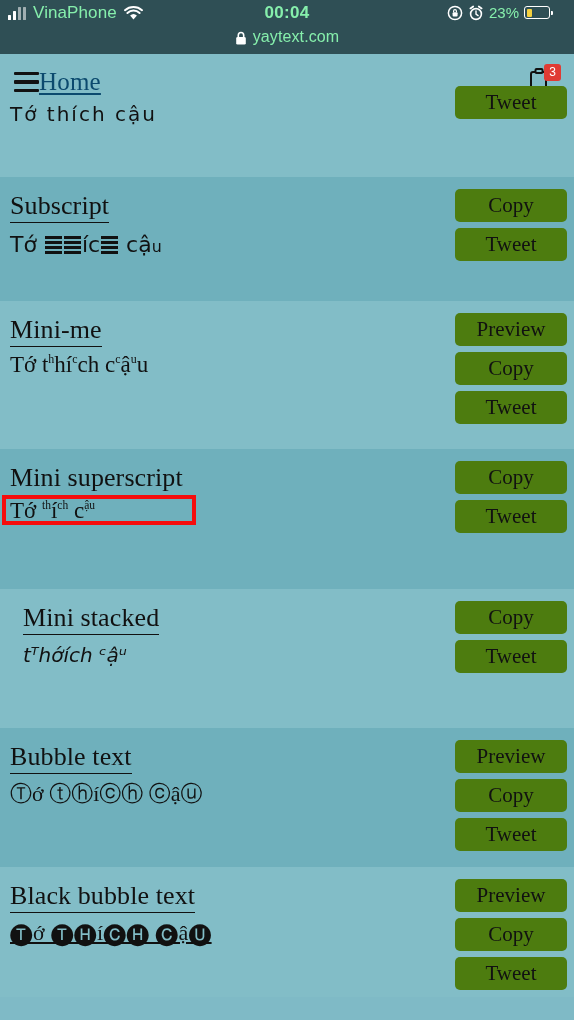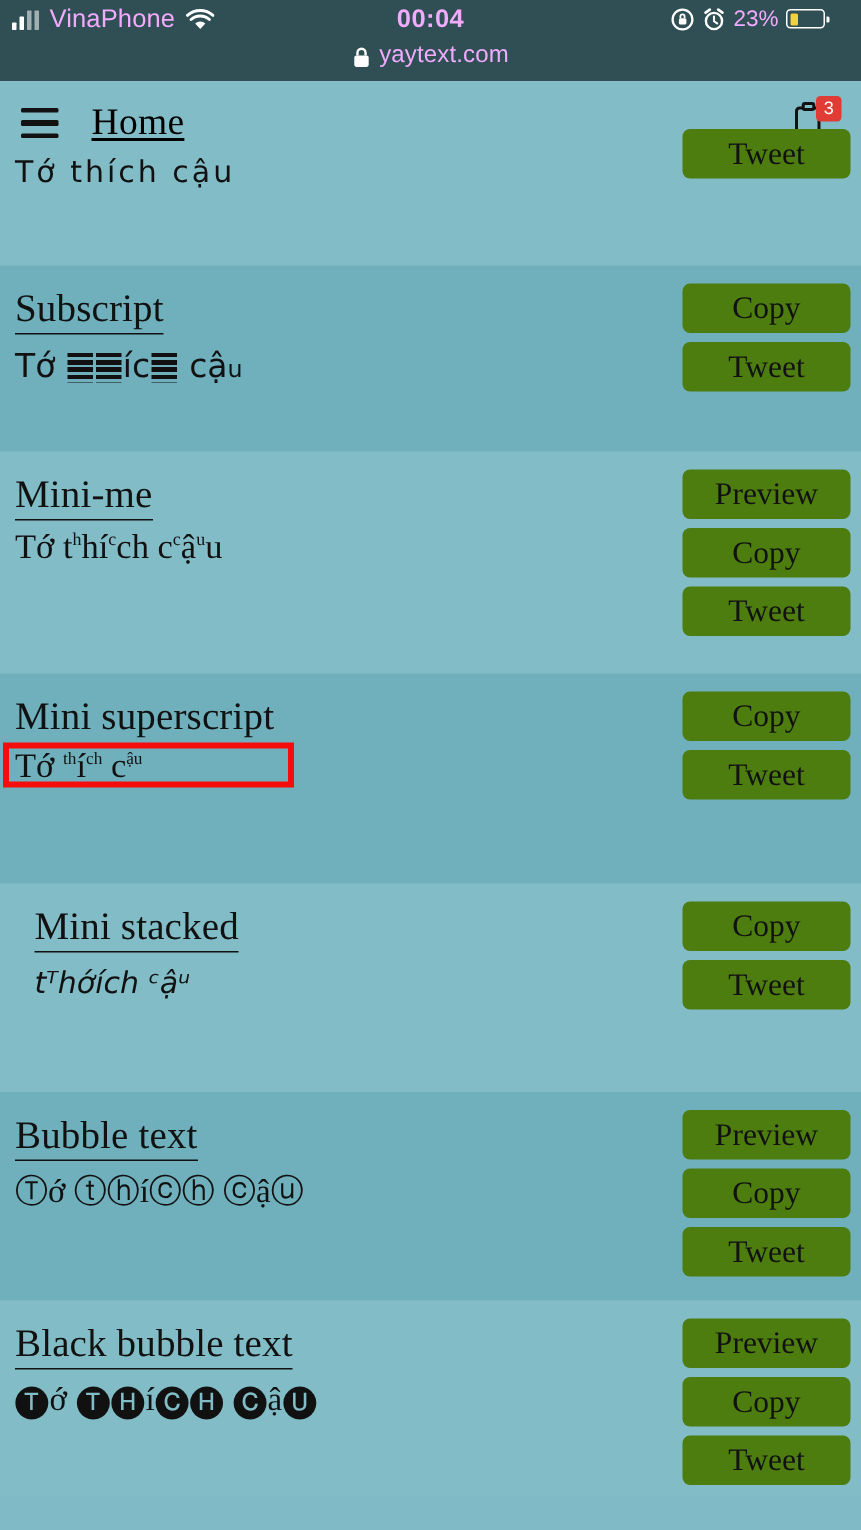--- a/index.html
+++ b/index.html
@@ -11,21 +11,21 @@
     height: 1020px;
     overflow: hidden;
     font-family: "Liberation Serif", "DejaVu Serif", serif;
     background: #7fbac6;
   }
 
   
   .statusbar {
     height: 54px;
     background: #2f4f55;
-    color: #f0abfc;
+    color: #86efac;
     position: relative;
     font-family: "Liberation Sans", "DejaVu Sans", sans-serif;
   }
   .sb-row1 {
     position: relative;
     height: 28px;
   }
   .sb-left {
     position: absolute;
     left: 8px;
@@ -128,23 +128,22 @@
     gap: 5px;
     cursor: pointer;
   }
   .hamburger span {
     display: block;
     height: 3.5px;
     background: #121212;
     border-radius: 1px;
   }
   .nav-home {
-    margin-left: 22px;
     font-size: 25px;
-    color: #000000;
+    color: #0c4a6e;
     text-decoration: underline;
     text-underline-offset: 3px;
     letter-spacing: .2px;
   }
   .nav-right {
     margin-left: auto;
     position: relative;
     width: 36px;
     height: 34px;
   }
@@ -401,19 +400,19 @@
   <div class="sec-sample" style="margin-top:6px;">Ⓣớ ⓣⓗíⓒⓗ ⓒậⓤ</div>
   <div class="btns">
     <div class="btn">Preview</div>
     <div class="btn">Copy</div>
     <div class="btn">Tweet</div>
   </div>
 </div>
 
 <div class="section light" style="height:130px;">
   <span class="sec-title underlined">Black bubble text</span>
-  <div class="sec-sample bubble-black" style="margin-top:6px;">🅣ớ 🅣🅗í🅒🅗 🅒ậ🅤</div>
+  <div class="sec-sample bubble-black" style="margin-top:6px;text-decoration:underline;">🅣ớ 🅣🅗í🅒🅗 🅒ậ🅤</div>
   <div class="btns">
     <div class="btn">Preview</div>
     <div class="btn">Copy</div>
     <div class="btn">Tweet</div>
   </div>
 </div>
 
 </body></html>

